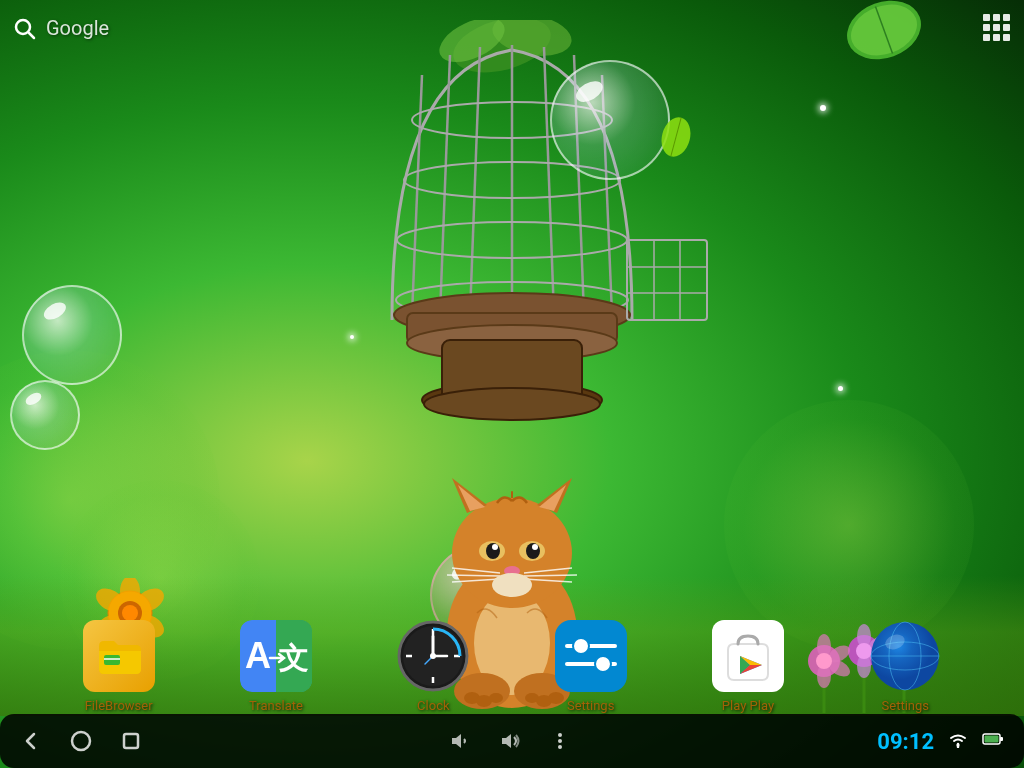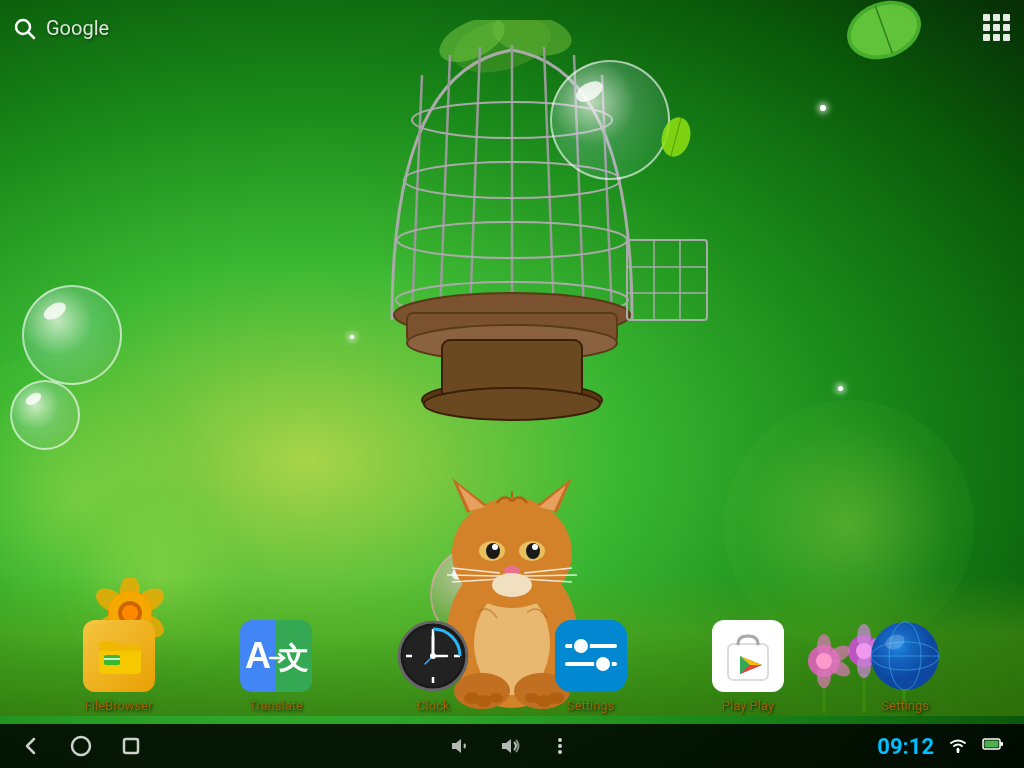--- a/index.html
+++ b/index.html
@@ -159,27 +159,28 @@
     .icon-gmail {
       background: white;
       border-radius: 12px;
     }
 
     
     #nav-bar {
       position: absolute;
       bottom: 0;
       left: 0; right: 0;
-      height: 44px;
+      height: 54px;
       background: rgba(0,0,0,0.85);
       display: flex;
       align-items: center;
       justify-content: space-between;
       padding: 0 20px;
       z-index: 20;
+      border-radius: 14px;
     }
 
     #nav-left {
       display: flex;
       align-items: center;
       gap: 28px;
     }
 
     .nav-btn {
       color: rgba(255,255,255,0.8);

